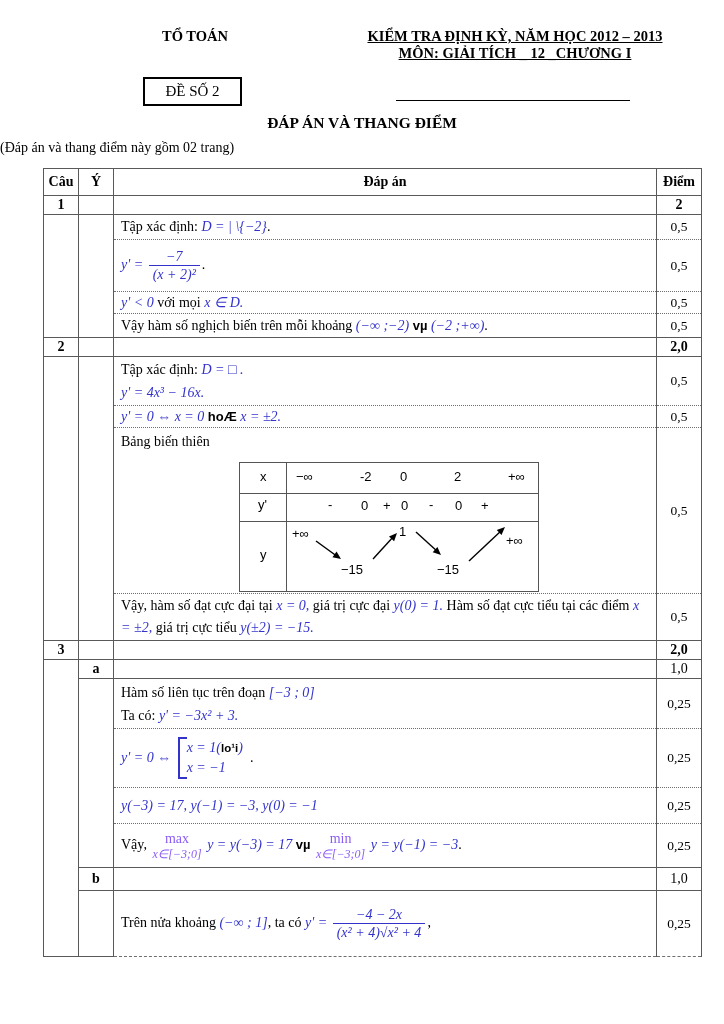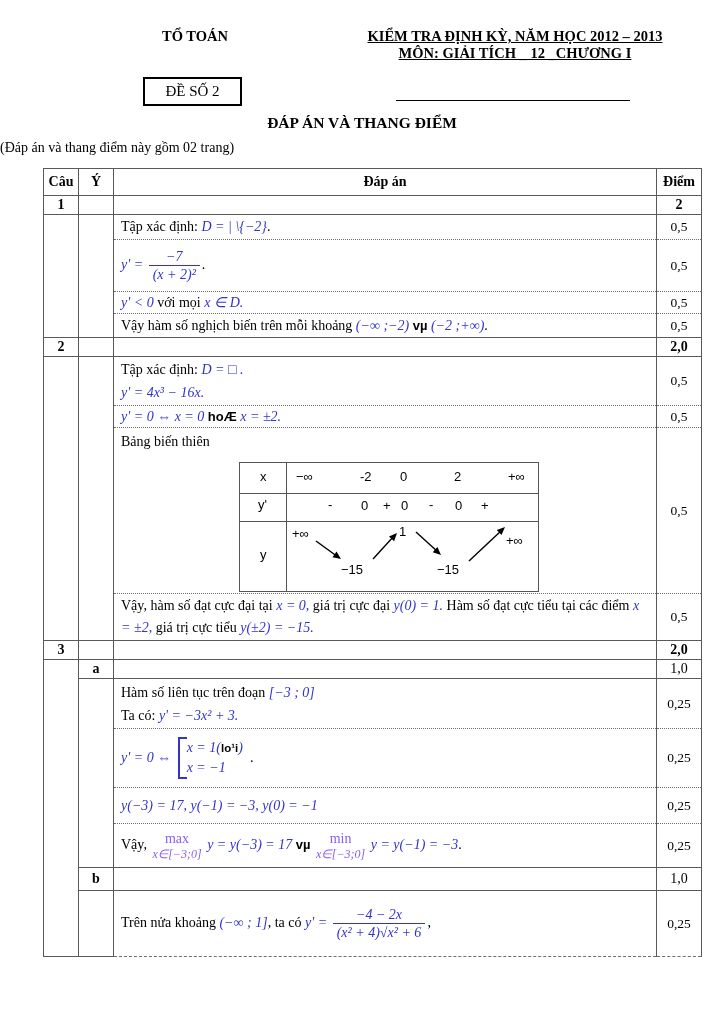--- a/index.html
+++ b/index.html
@@ -275,19 +275,19 @@
     <td class="subcell">b</td>
     <td></td>
     <td class="totalcell2">1,0</td>
   </tr>
   <tr class="content lastrow" style="height:66px">
     <td></td>
     <td class="ans">
       <span class="t">Trên nửa khoảng</span>
       <span class="m">(−∞ ; 1]</span><span class="t">, ta có</span>
       <span class="m">y' =</span>
-      <span class="frac"><span class="fn">−4 − 2x</span><span class="fd"><span>(x² + 4)</span><span class="sqrt"><span>√</span><span class="rq">x² + 6</span></span></span></span><span class="t">,</span>
+      <span class="frac"><span class="fn">−4 − 2x</span><span class="fd"><span>(x² + 4)</span><span class="sqrt"><span>√</span><span class="rq">x² + 4</span></span></span></span><span class="t">,</span>
     </td>
     <td class="score">0,25</td>
   </tr>
 </tbody>
     </table>
 </div>
 
 </body></html>

